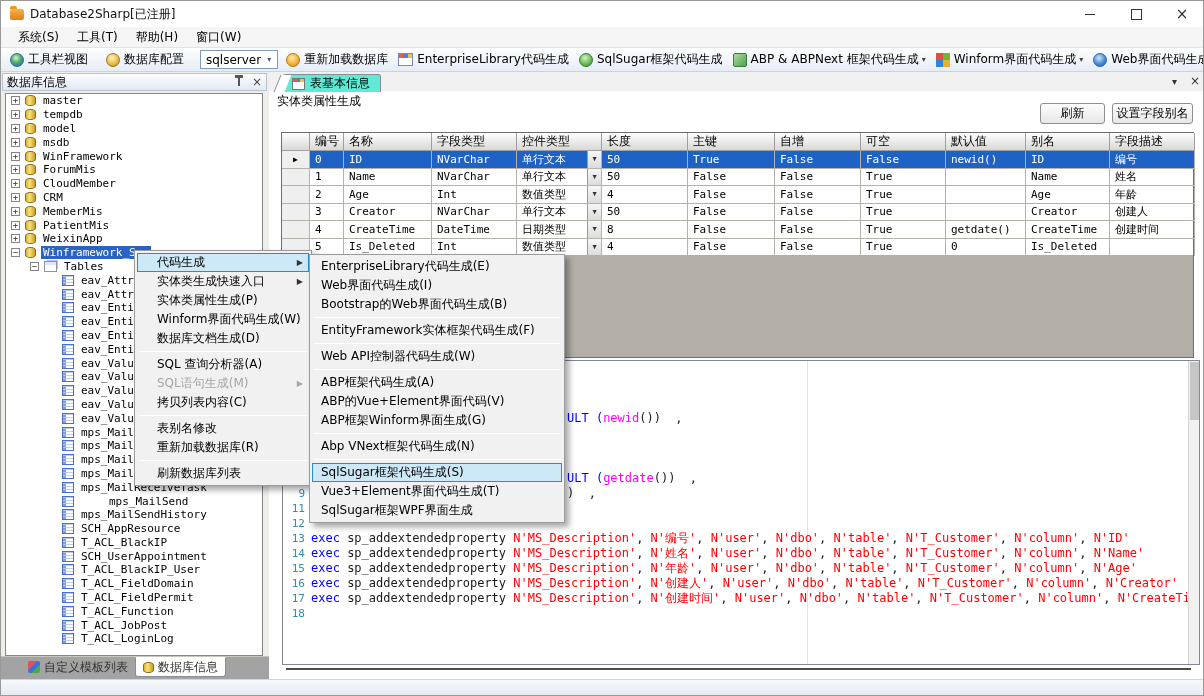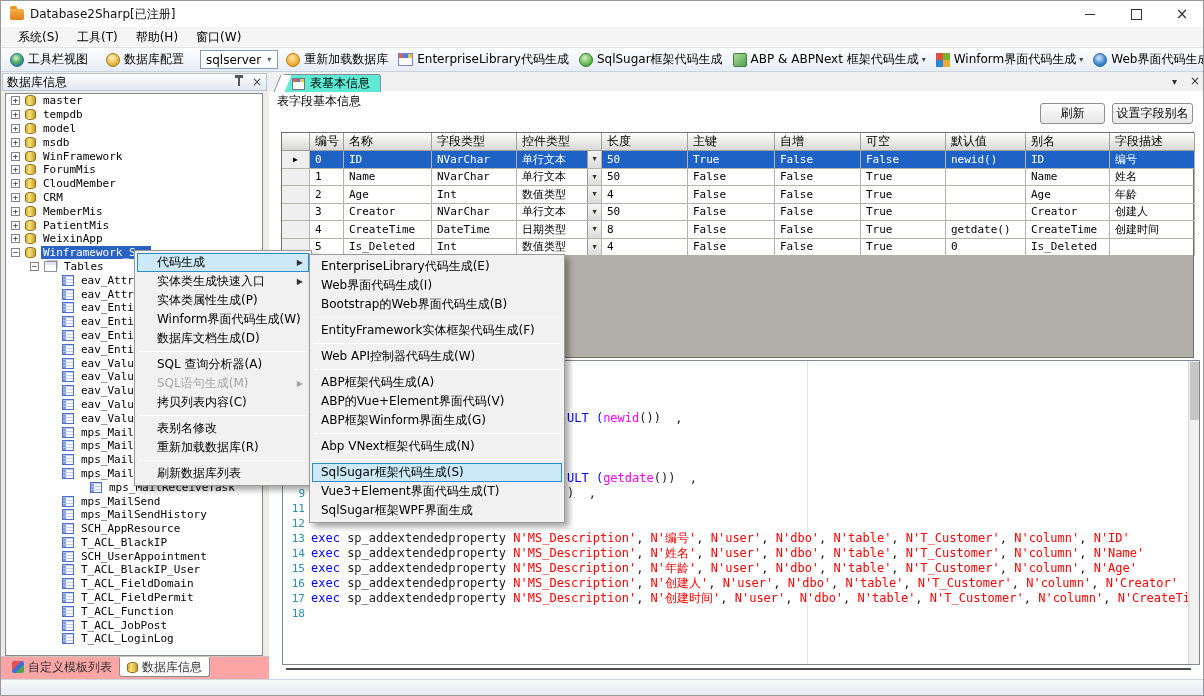--- a/index.html
+++ b/index.html
@@ -71,22 +71,22 @@
   .ic-db { width:11px; height:11px; background:linear-gradient(90deg,#d9b22e,#f7e27a 40%,#c79d25);
     border:1px solid #8a6d1f; border-radius:5px/3px; flex:0 0 auto; margin-right:5px; }
   .ic-tables { width:13px; height:11px; border:1px solid #8a93a8; flex:0 0 auto; margin-right:5px;
     background:linear-gradient(180deg,#dfe5f2 0 3px,#fff 3px),#fff;
     box-shadow:2px -2px 0 -1px #b9c2d6; }
   .ic-tbl { width:12px; height:11px; border:1px solid #4a6fd0; flex:0 0 auto; margin-right:5px;
     background-image:repeating-linear-gradient(180deg, rgba(185,200,234,.9) 0 1px, transparent 1px 3px),
       linear-gradient(90deg,#7f9fe0 0 3px,#fff 3px); }
   .tlabel { padding:0 2px; }
   .trow.sel .tlabel { background:#2a63c4; color:#fff; }
-  .dock-tabs { position:absolute; left:0; top:584px; width:268px; height:23px; background:#fca5a5;
-    border-top:1px solid #c8c6bf; display:flex; align-items:flex-start; padding-left:4px; }
+  .dock-tabs { position:absolute; left:0; top:584px; width:268px; height:23px; background:#a3a3a3;
+    border-top:1px solid #c8c6bf; display:flex; align-items:flex-start; padding-left:20px; }
   .dtab { display:inline-flex; align-items:center; height:20px; padding:0 7px; font-size:12px; color:#333; }
   .dtab.active { background:#fff; border:1px solid #898c95; border-top:1px solid #fff;
     border-radius:0 0 3px 3px; }
   .ic-pinwheel { width:12px; height:12px; margin-right:4px; border-radius:2px;
     background:linear-gradient(135deg,#e05252 0 40%,#3f6fd8 40% 65%,#49a84c 65%); }
   .dtab .ic-db { margin-right:4px; }
 
   
   .main { position:absolute; left:268px; top:71px; width:936px; height:607px; background:#fff; }
   .tabstrip { position:absolute; left:0; top:0; width:936px; height:19px; background:#f0f0f0; }
@@ -355,25 +355,25 @@
           <span class="tlabel">mps_MailCo</span>
         </div>
         <div class="trow" style="padding-left: 56px;">
           <i class="ic-tbl"></i>
           <span class="tlabel">mps_MailDe</span>
         </div>
         <div class="trow" style="padding-left: 56px;">
           <i class="ic-tbl"></i>
           <span class="tlabel">mps_MailRe</span>
         </div>
-        <div class="trow" style="padding-left: 56px; margin-left: 28px;">
+        <div class="trow" style="padding-left: 56px;">
           <i class="ic-tbl"></i>
           <span class="tlabel">mps_MailReceiveTask</span>
         </div>
-        <div class="trow" style="padding-left: 56px;">
+        <div class="trow" style="padding-left: 56px; gap: 28px;">
           <i class="ic-tbl"></i>
           <span class="tlabel">mps_MailSend</span>
         </div>
         <div class="trow" style="padding-left: 56px;">
           <i class="ic-tbl"></i>
           <span class="tlabel">mps_MailSendHistory</span>
         </div>
         <div class="trow" style="padding-left: 56px;">
           <i class="ic-tbl"></i>
           <span class="tlabel">SCH_AppResource</span>
@@ -426,21 +426,21 @@
   <div class="main">
     <div class="tabstrip">
       <span class="vtab">
         <i class="ic-grid"></i>
         <span class="vt-label">表基本信息</span>
       </span>
       <span class="strip-btn strip-caret">▾</span>
       <span class="strip-btn strip-x">×</span>
     </div>
 
-    <div class="section-label">表字段基本信息</div>
+    <div class="section-label">实体类属性生成</div>
     <div class="btn btn-refresh">刷新</div>
     <div class="btn btn-alias">设置字段别名</div>
 
     <div class="grid" id="grid">
         <div class="grow head">
           <div class="gcell gsel" style="width: 28px;"></div>
           <div class="gcell" style="width: 34px;">编号</div>
           <div class="gcell" style="width: 88px;">名称</div>
           <div class="gcell" style="width: 85px;">字段类型</div>
           <div class="gcell" style="width: 85px;">控件类型</div>

